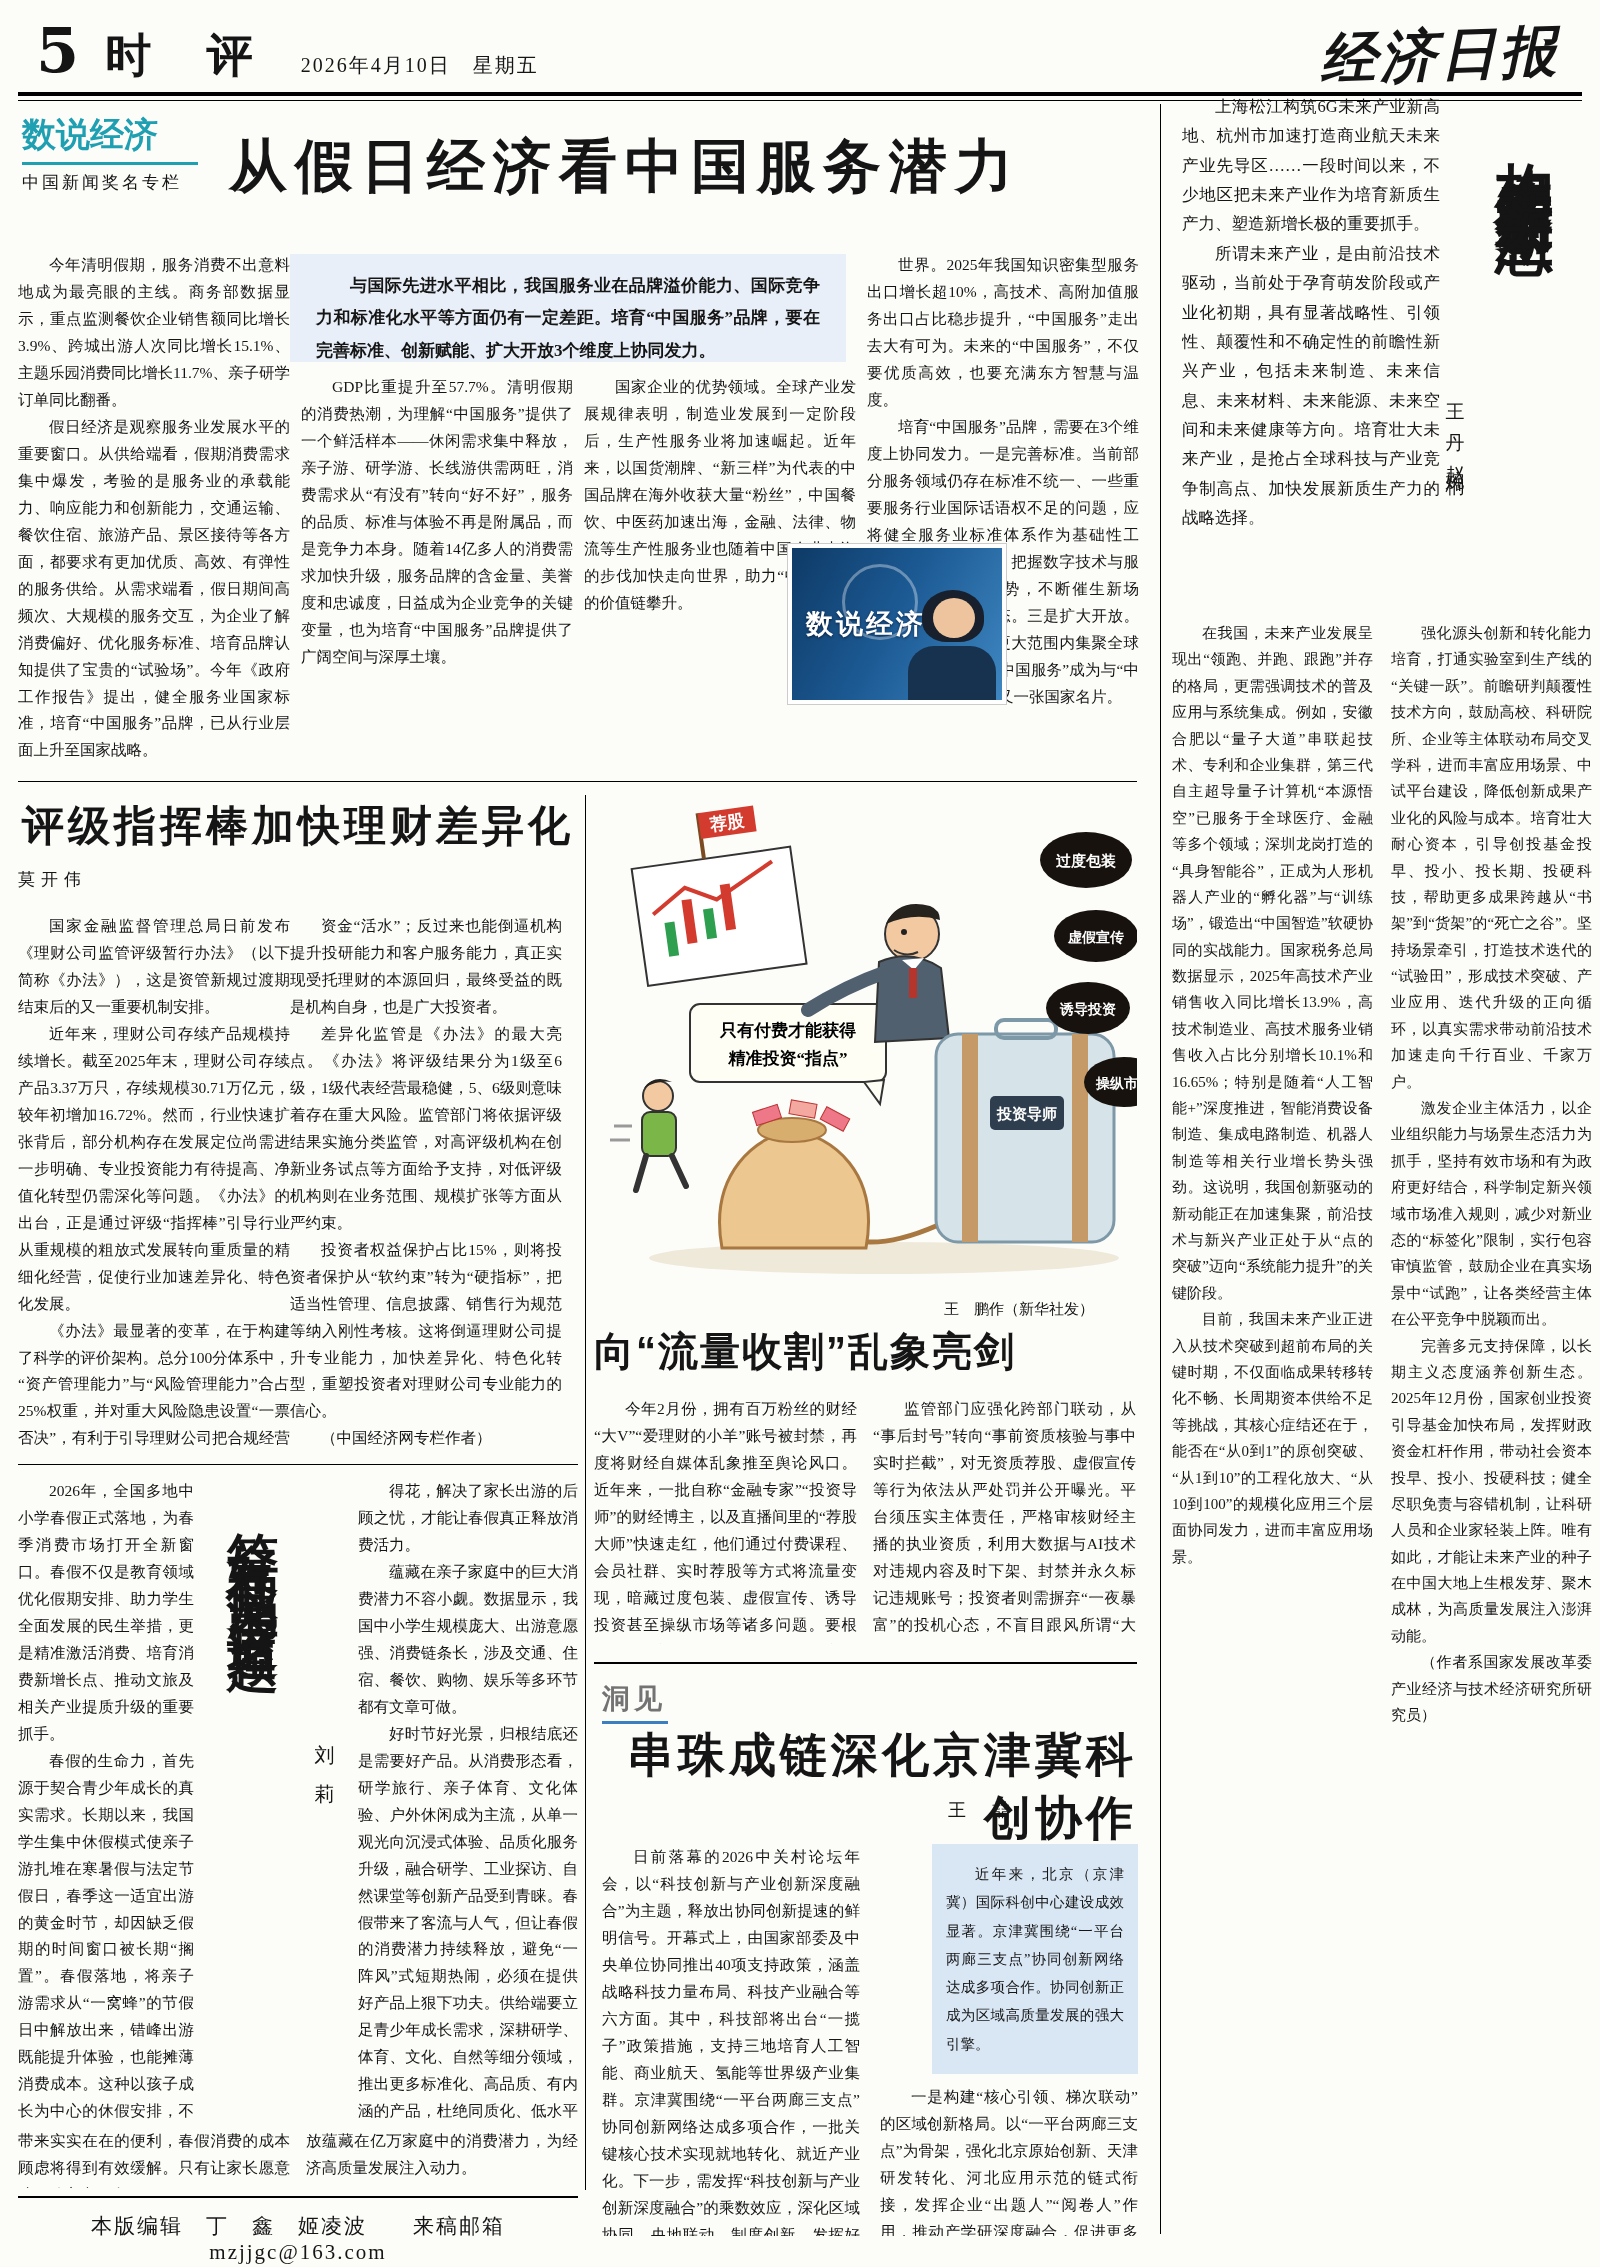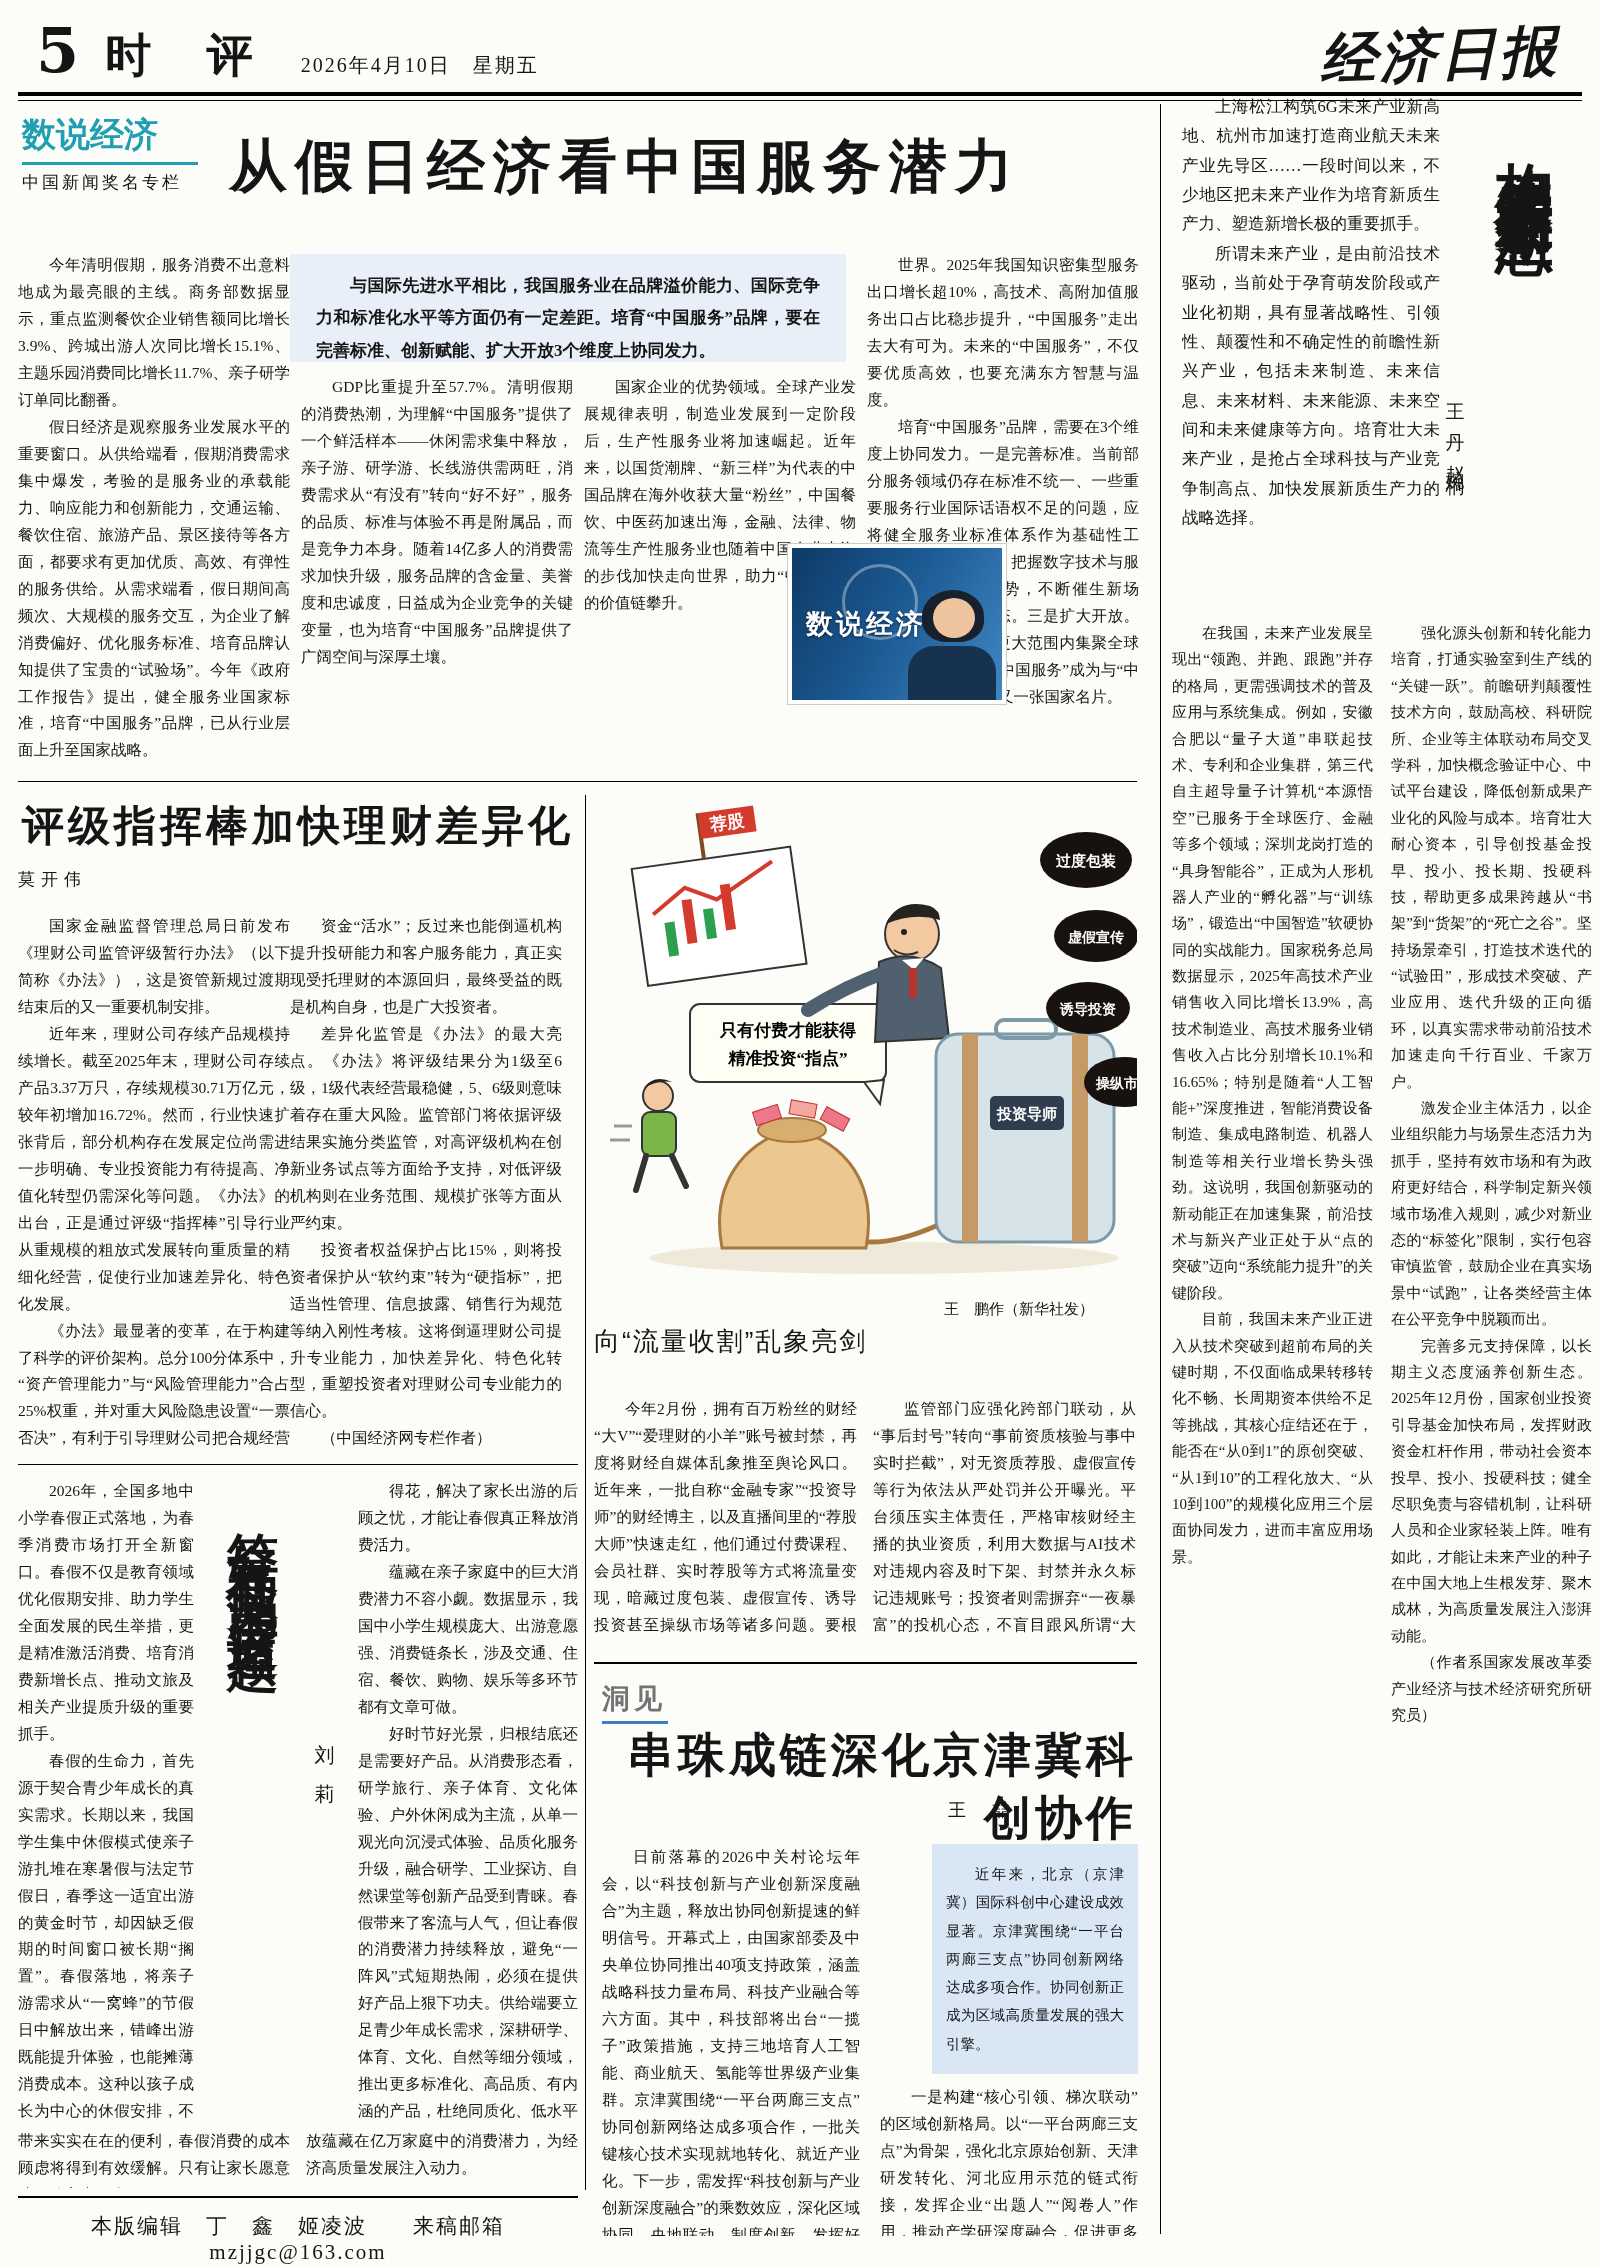--- a/index.html
+++ b/index.html
@@ -21,21 +21,21 @@
   .h1main{font-size:58px;font-weight:900;letter-spacing:8px;text-align:center;}
   .quotebox{background:#e9eff8;padding:16px 26px;box-sizing:border-box;}
   .quotebox p{margin:0;text-indent:2em;text-align:justify;font-size:17px;line-height:1.9;font-weight:bold;}
   .collabel{color:#1f9fb2;font-size:34px;font-weight:900;}
   .collabel-sub{font-size:17px;letter-spacing:3px;margin-top:6px;}
   .tealline{background:#1f9fb2;height:3px;}
   
   .h2{font-size:42px;font-weight:900;letter-spacing:4px;text-align:center;}
   .byline{font-size:17px;text-align:left;letter-spacing:6px;}
   
-  .h3{font-size:26px;font-weight:400;letter-spacing:2px;}
+  .h3{font-size:40px;font-weight:700;letter-spacing:2px;}
   .credit{font-size:15px;}
   
   .vhead{writing-mode:vertical-rl;font-size:52px;font-weight:900;letter-spacing:14px;}
   .vby{writing-mode:vertical-rl;font-size:20px;letter-spacing:10px;}
   
   .tagblue{color:#737373;font-size:28px;font-weight:900;letter-spacing:4px;}
   .blueline{background:#3c7fc0;height:3px;}
   .h4{font-size:47px;font-weight:900;letter-spacing:4px;text-align:center;}
   .bluebox{background:#d9e7f5;padding:16px 14px;box-sizing:border-box;}
   .bluebox p{margin:0;text-indent:2em;text-align:justify;font-size:14.5px;line-height:1.95;}
@@ -276,20 +276,20 @@
 
   <div class="abs vhead2" style="left:1486px;top:116px;height:600px;">构建未来产业创新生态</div>
   <div class="abs vauthors" style="left:1442px;top:388px;height:260px;">王　丹　赵婉桐</div>
 
   <div class="abs cols" style="left:1172px;top:620px;width:420px;gap:18px;">
     <div class="col rcol" style="width:201px;height:1614px;">
         <p>在我国，未来产业发展呈现出“领跑、并跑、跟跑”并存的格局，更需强调技术的普及应用与系统集成。例如，安徽合肥以“量子大道”串联起技术、专利和企业集群，第三代自主超导量子计算机“本源悟空”已服务于全球医疗、金融等多个领域；深圳龙岗打造的“具身智能谷”，正成为人形机器人产业的“孵化器”与“训练场”，锻造出“中国智造”软硬协同的实战能力。国家税务总局数据显示，2025年高技术产业销售收入同比增长13.9%，高技术制造业、高技术服务业销售收入占比分别增长10.1%和16.65%；特别是随着“人工智能+”深度推进，智能消费设备制造、集成电路制造、机器人制造等相关行业增长势头强劲。这说明，我国创新驱动的新动能正在加速集聚，前沿技术与新兴产业正处于从“点的突破”迈向“系统能力提升”的关键阶段。</p>
         <p>目前，我国未来产业正进入从技术突破到超前布局的关键时期，不仅面临成果转移转化不畅、长周期资本供给不足等挑战，其核心症结还在于，能否在“从0到1”的原创突破、“从1到10”的工程化放大、“从10到100”的规模化应用三个层面协同发力，进而丰富应用场景。</p>
       </div>
     <div class="col rcol" style="width:201px;height:1614px;">
-        <p>强化源头创新和转化能力培育，打通实验室到生产线的“关键一跃”。前瞻研判颠覆性技术方向，鼓励高校、科研院所、企业等主体联动布局交叉学科，加快概念验证中心、中试平台建设，降低创新成果产业化的风险与成本。培育壮大耐心资本，引导创投基金投早、投小、投长期、投硬科技，帮助更多成果跨越从“书架”到“货架”的“死亡之谷”。坚持场景牵引，打造技术迭代的“试验田”，形成技术突破、产业应用、迭代升级的正向循环，以真实需求带动前沿技术加速走向千行百业、千家万户。</p>
+        <p>强化源头创新和转化能力培育，打通实验室到生产线的“关键一跃”。前瞻研判颠覆性技术方向，鼓励高校、科研院所、企业等主体联动布局交叉学科，进而丰富应用场景、中试平台建设，降低创新成果产业化的风险与成本。培育壮大耐心资本，引导创投基金投早、投小、投长期、投硬科技，帮助更多成果跨越从“书架”到“货架”的“死亡之谷”。坚持场景牵引，打造技术迭代的“试验田”，形成技术突破、产业应用、迭代升级的正向循环，以真实需求带动前沿技术加速走向千行百业、千家万户。</p>
         <p>激发企业主体活力，以企业组织能力与场景生态活力为抓手，坚持有效市场和有为政府更好结合，科学制定新兴领域市场准入规则，减少对新业态的“标签化”限制，实行包容审慎监管，鼓励企业在真实场景中“试跑”，让各类经营主体在公平竞争中脱颖而出。</p>
         <p>完善多元支持保障，以长期主义态度涵养创新生态。2025年12月份，国家创业投资引导基金加快布局，发挥财政资金杠杆作用，带动社会资本投早、投小、投硬科技；健全尽职免责与容错机制，让科研人员和企业家轻装上阵。唯有如此，才能让未来产业的种子在中国大地上生根发芽、聚木成林，为高质量发展注入澎湃动能。</p>
         <p>（作者系国家发展改革委产业经济与技术经济研究所研究员）</p>
       </div>
   </div>
 
 </div>
 
 </body></html>

